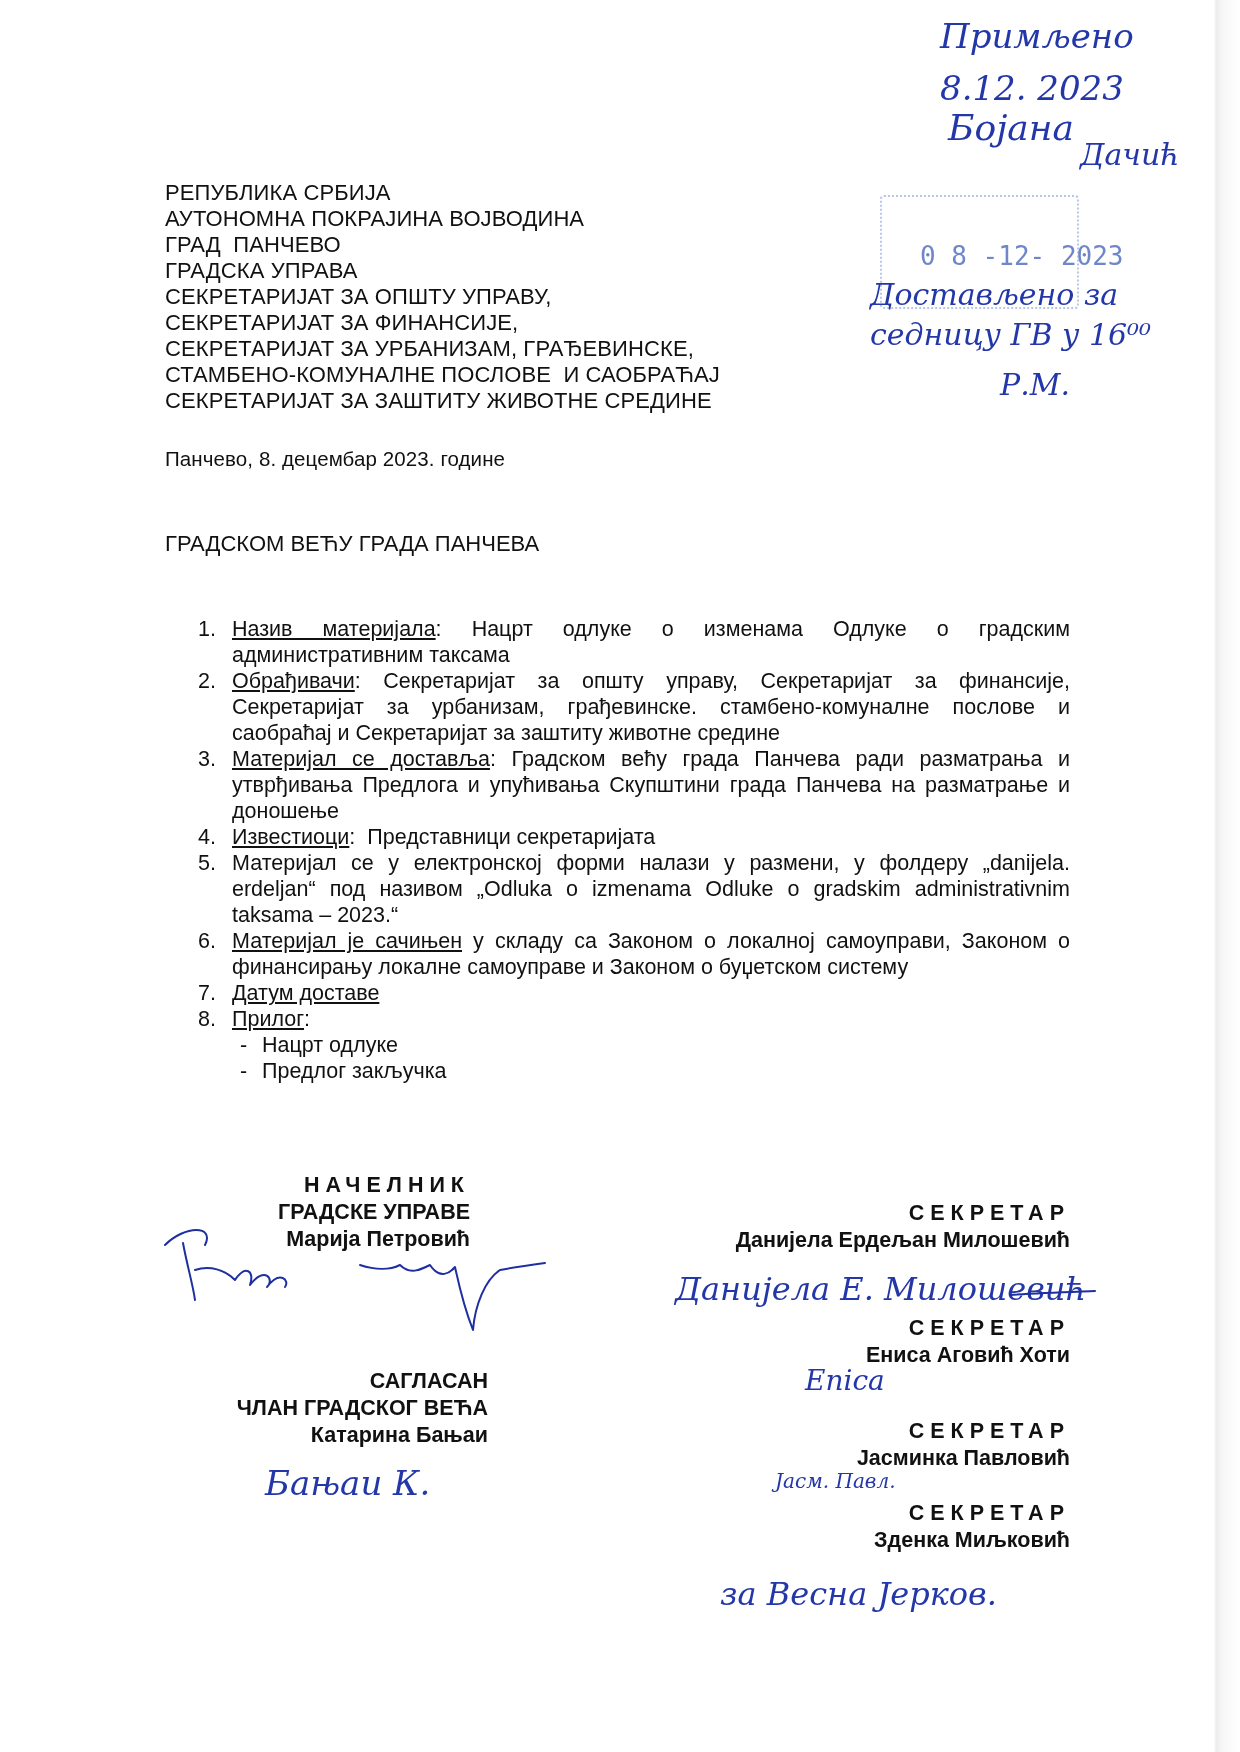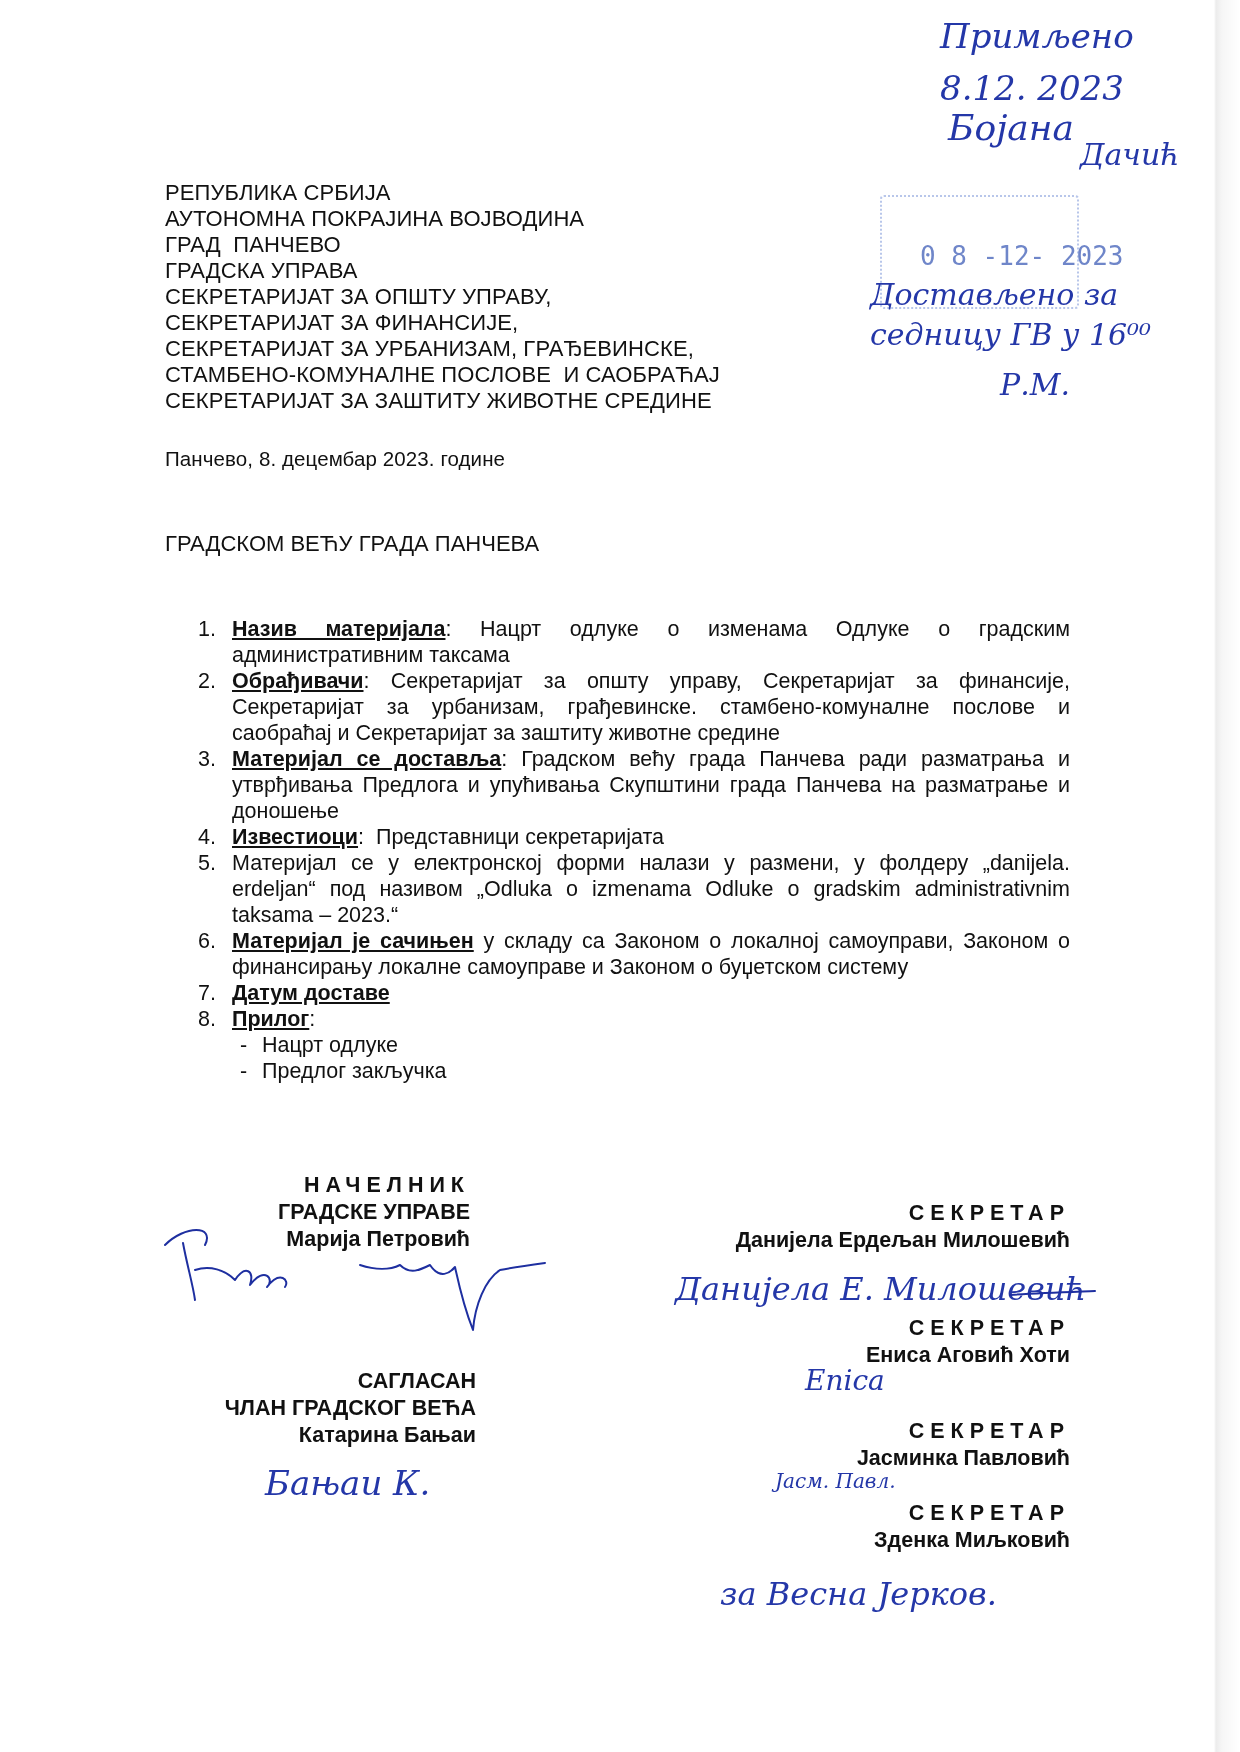--- a/index.html
+++ b/index.html
@@ -8,21 +8,21 @@
     .page-edge { position: absolute; top: 0; right: 0; width: 50px; height: 1752px;
                  background: linear-gradient(to right, #ffffff 0, #ffffff 24px, #ececec 26px, #f6f6f6 32px, #ffffff 50px); }
     .abs { position: absolute; }
     .hdr { left: 165px; top: 180px; font-size: 22px; line-height: 26px; font-weight: normal; letter-spacing: 0.1px; }
     .hdr .date { font-size: 20.5px; margin-top: 32px; }
     .addressee { left: 165px; top: 531px; font-size: 22px; font-weight: normal; }
     .items { left: 198px; top: 616px; width: 872px; font-size: 21.5px; line-height: 26px; }
     .item { display: flex; }
     .item .num { width: 34px; flex: 0 0 34px; }
     .item .txt { flex: 1; text-align: justify; }
-    .item .lbl { font-weight: bold; text-decoration: underline; }
+    .item .lbl { font-weight: normal; text-decoration: underline; }
     .sub { padding-left: 42px; }
     .sub .dash { display: inline-block; width: 22px; }
     .sig-block { text-align: right; font-weight: bold; font-size: 21.5px; line-height: 27px; }
     .spaced { letter-spacing: 6px; }
     .hand { fill: none; stroke: #1e2fa0; stroke-width: 2; stroke-linecap: round; stroke-linejoin: round; }
     .hand-text { font-family: "DejaVu Serif", serif; font-style: italic; fill: #2437a8; }
     .stamp-text { font-family: "DejaVu Sans Mono", monospace; fill: #6f86c9; }
   </style>
 </head>
 <body>
@@ -99,21 +99,21 @@
 <div class="abs sig-block" style="left:190px;top:1172px;width:280px">
   <div class="spaced">НАЧЕЛНИК</div>
   <div>ГРАДСКЕ УПРАВЕ</div>
   <div>Марија Петровић</div>
 </div>
 <svg class="abs" style="left:155px;top:1225px;width:400px;height:120px">
   <path class="hand" d="M10,20 C30,0 60,0 50,20 M28,18 C32,40 38,60 40,75 M40,45 C55,40 70,45 80,55 C90,40 100,45 95,60 C110,40 120,55 112,62 C125,45 135,55 130,62"></path>
   <path class="hand" d="M205,40 C220,45 235,45 245,40 C255,50 265,45 275,40 C285,55 295,48 300,42 C305,65 310,85 318,105 C320,80 330,55 345,45 C360,42 375,40 390,38"></path>
 </svg>
 
-<div class="abs sig-block" style="left:176px;top:1368px;width:300px">
+<div class="abs sig-block" style="left:188px;top:1368px;width:300px">
   <div>САГЛАСАН</div>
   <div>ЧЛАН ГРАДСКОГ ВЕЋА</div>
   <div>Катарина Бањаи</div>
 </div>
 <svg class="abs" style="left:260px;top:1455px;width:200px;height:60px">
   <text class="hand-text" x="5" y="40" font-size="34">Бањаи К.</text>
 </svg>
 
 <div class="abs sig-block" style="left:640px;top:1200px;width:430px">
   <div class="spaced">СЕКРЕТАР</div>

